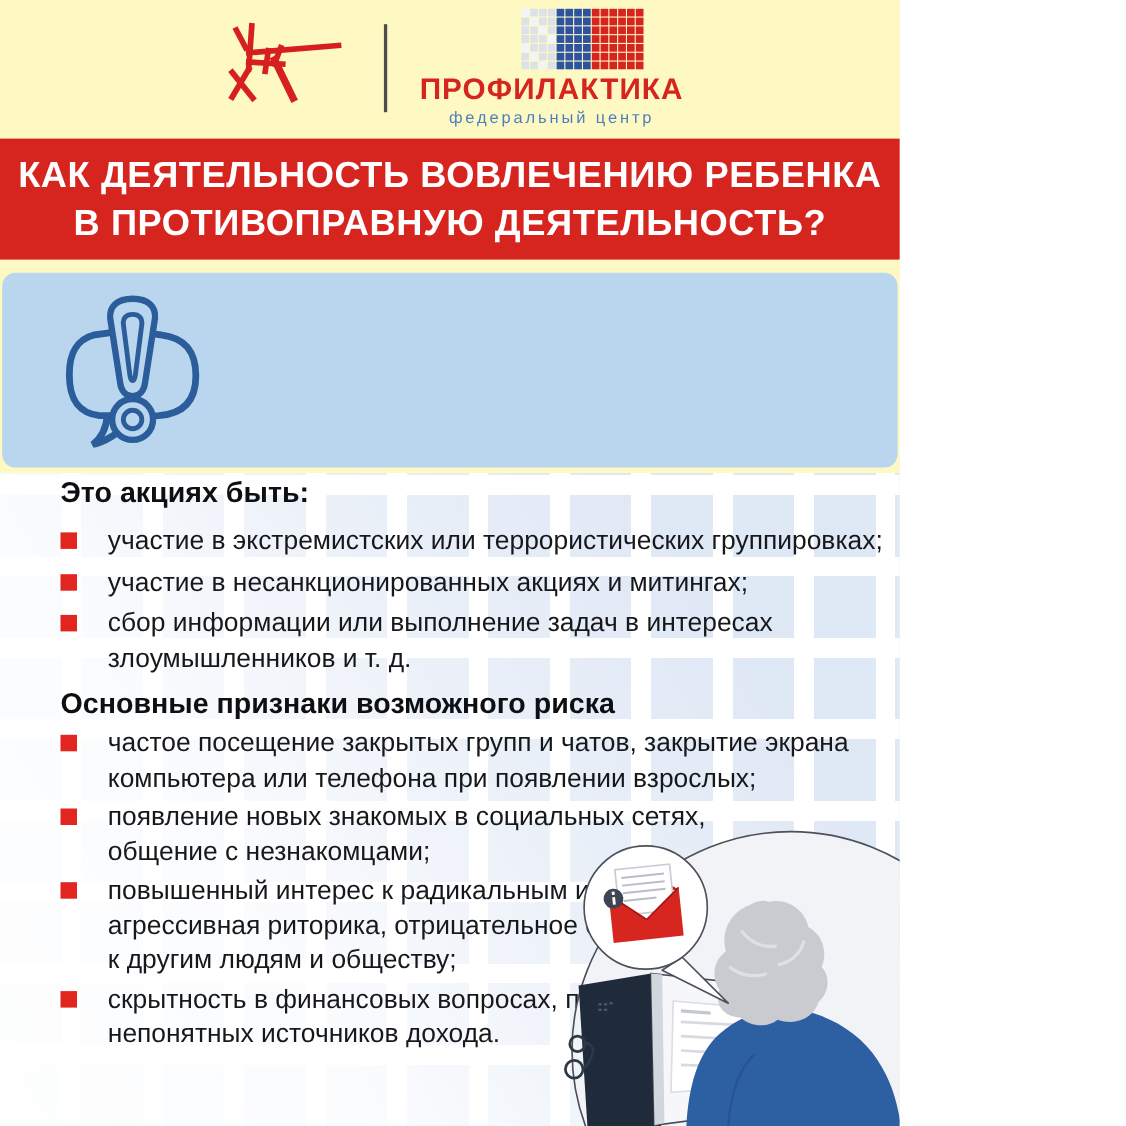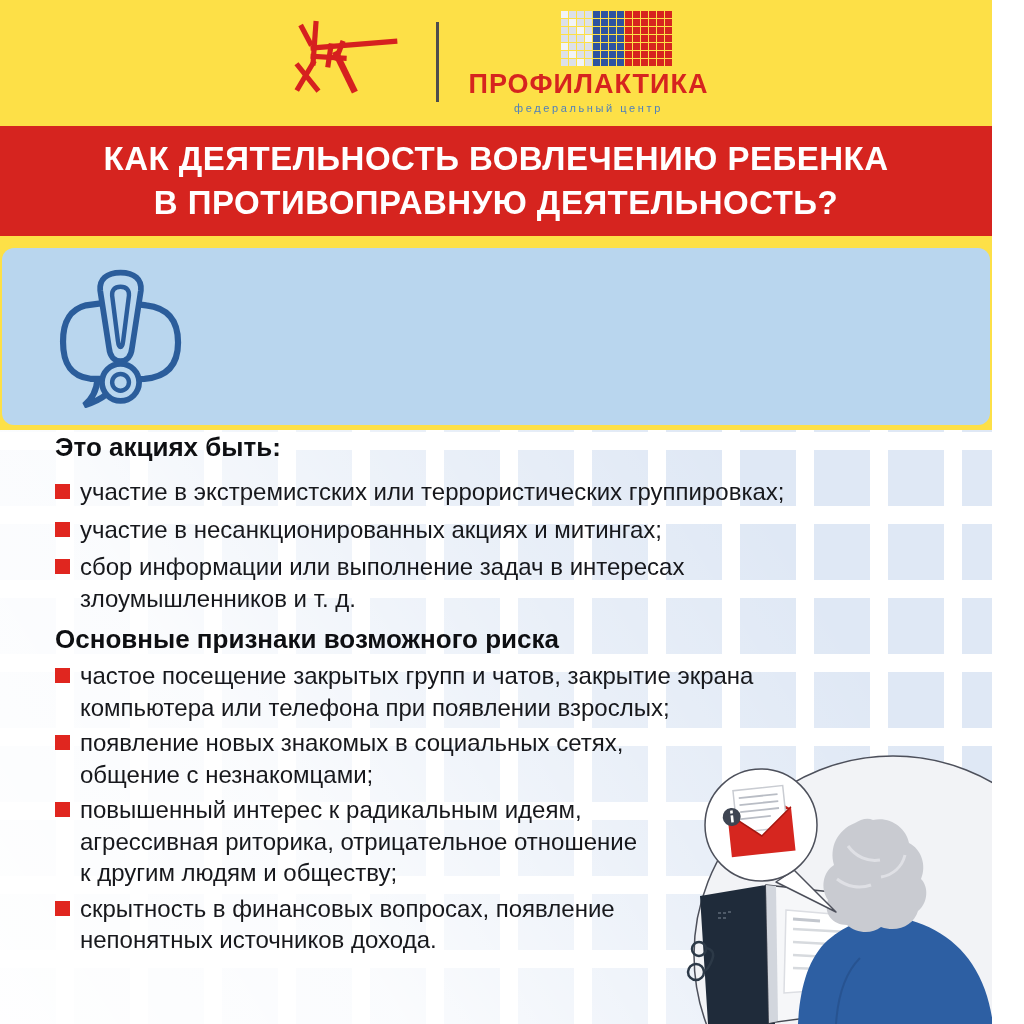--- a/index.html
+++ b/index.html
@@ -1,56 +1,56 @@
 <!DOCTYPE html>
 <html><head>
 <meta charset="utf-8">
 <style>
   html,body{margin:0;padding:0;background:#fff;}
-  .page{position:relative;width:992px;height:1024px;overflow:hidden;background:#fde047;
+  .page{position:relative;width:818px;height:1024px;overflow:hidden;background:#fef9c3;
         font-family:"Liberation Sans","DejaVu Sans",sans-serif;text-decoration:underline;}
 
   
   .pattern{position:absolute;left:0;top:430px;right:0;bottom:0;z-index:0;
     background-color:#dfe8f5;
     background-image:
       linear-gradient(58deg, rgba(255,255,255,0.97) 0%, rgba(255,255,255,0.85) 30%, rgba(255,255,255,0.30) 60%, rgba(255,255,255,0) 80%),
       repeating-linear-gradient(0deg, rgba(255,255,255,0) 0 56px, #ffffff 56px 74px),
       repeating-linear-gradient(90deg, rgba(255,255,255,0) 0 56px, #ffffff 56px 74px);
   }
 
   
   .header{position:absolute;top:0;left:0;right:0;height:124px;z-index:2;
     display:flex;align-items:center;justify-content:center;gap:30px;}
   .divider{width:3px;height:80px;background:#4d4d4d;}
   .brand{display:flex;flex-direction:column;align-items:flex-start;}
   .mosaic{display:grid;grid-template-columns:repeat(14,7px);grid-auto-rows:7px;gap:1px;
     margin-left:92px;margin-bottom:5px;}
   .brand-name{font-size:27px;font-weight:bold;color:#d6241f;letter-spacing:1px;line-height:1;}
-  .brand-subtitle{font-size:11px;color:#4e7fbc;letter-spacing:2.6px;margin-top:4px;align-self:center;}
+  .brand-subtitle{font-size:15px;color:#4e7fbc;letter-spacing:2.6px;margin-top:4px;align-self:center;}
 
   
   .banner{position:absolute;top:126px;left:0;right:0;height:110px;background:#d6241f;z-index:2;
     display:flex;flex-direction:column;justify-content:center;text-align:center;}
   .banner span{display:block;color:#ffffff;font-weight:bold;font-size:33px;line-height:44px;letter-spacing:.5px;}
 
   
   .defbox{position:absolute;top:248px;left:2px;right:2px;height:177px;background:#b9d6ee;
     border-radius:12px;z-index:2;display:flex;align-items:center;}
   .defbox .icon-wrap{flex:0 0 auto;margin-left:44px;}
   .def-text{margin-left:16px;font-size:26px;line-height:31px;color:#1d2430;white-space:pre-line;width:790px;}
   .def-term{font-weight:bold;color:#2f6db6;}
 
   
   .content{position:absolute;top:432px;left:55px;right:0;z-index:2;color:#17181c;}
   .content h2{font-size:26px;font-weight:bold;line-height:30px;margin:0;color:#0e0f12;}
   .content ul{list-style:none;margin:14px 0 0 0;padding:0;}
   .content ul.s1{margin-bottom:10px;}
   .content ul.s2{margin-top:6px;}
-  .content li{display:flex;gap:10px;margin-bottom:6px;}
+  .content li{display:flex;gap:28px;margin-bottom:6px;}
   .content ul.s2 li{margin-bottom:4px;}
   .mk{flex:0 0 auto;width:15px;height:15px;background:#e0261f;margin-top:8px;}
   .bt{font-size:24px;line-height:31.5px;white-space:pre-line;}
 
   
   .illustration{position:absolute;right:0;bottom:0;width:330px;height:300px;z-index:3;}
 </style>
 </head>
 <body>
 

